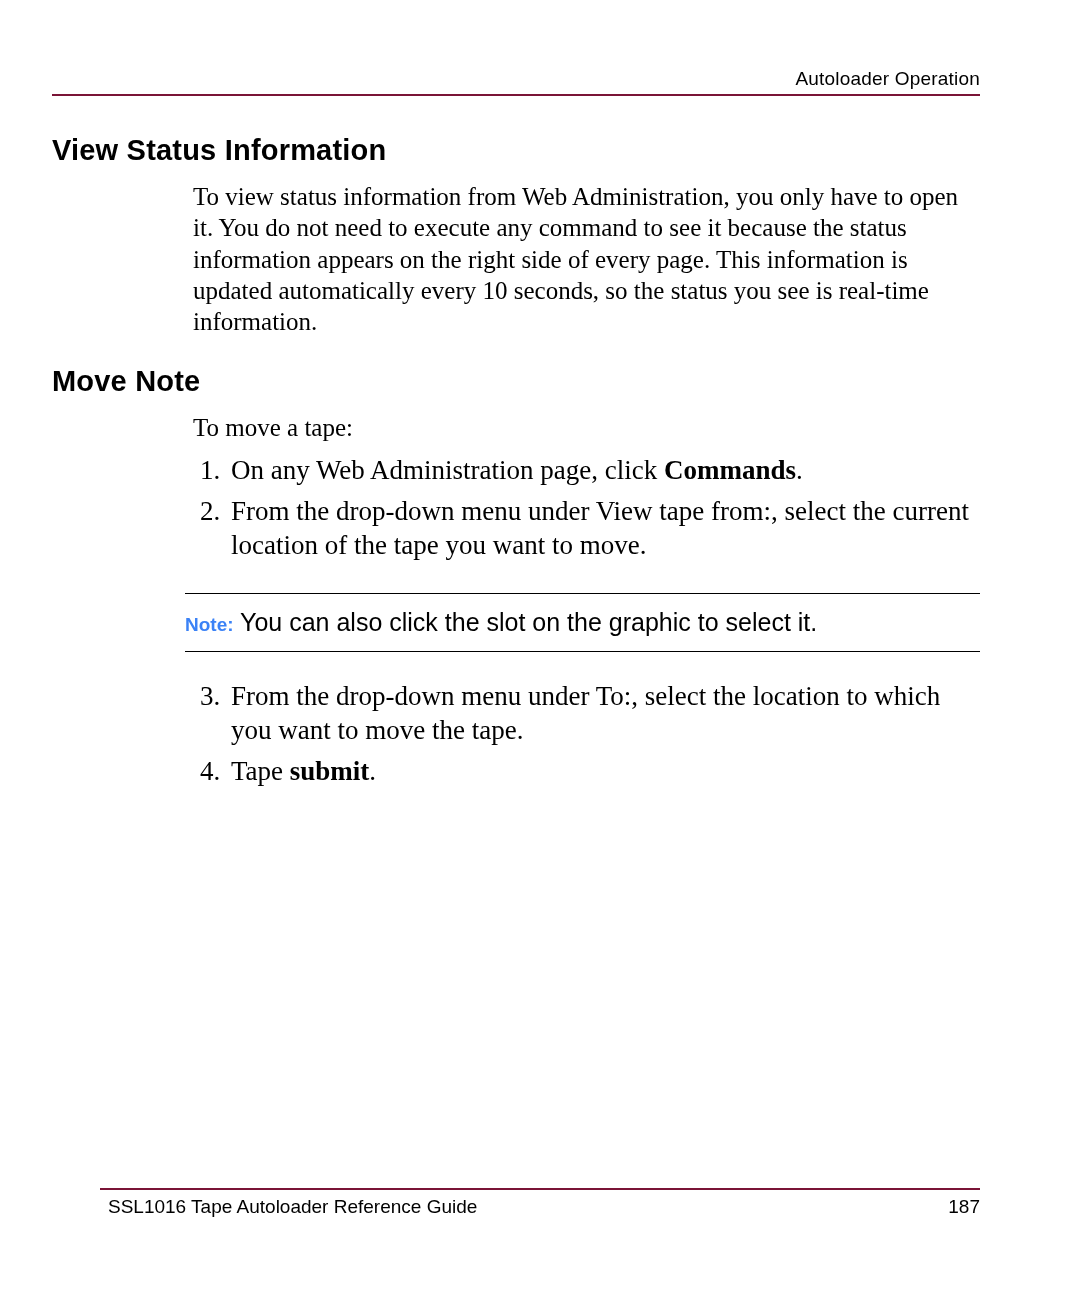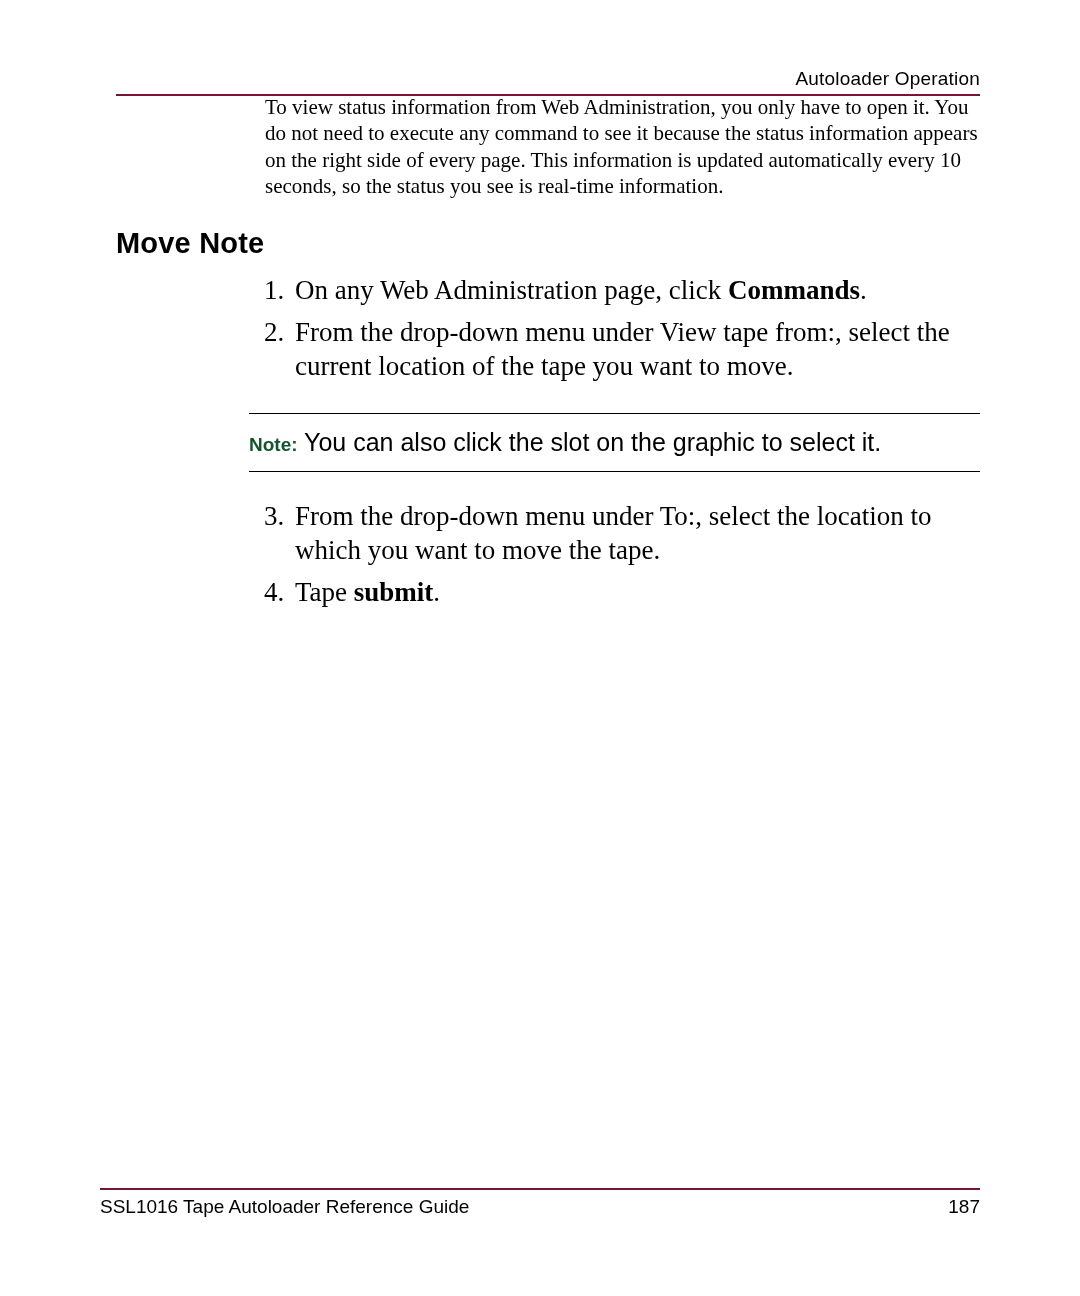--- a/index.html
+++ b/index.html
@@ -10,21 +10,21 @@
     height: 1296px;
     background: #ffffff;
     font-family: "Times New Roman", Times, serif;
     color: #000000;
   }
   .page {
     position: relative;
     width: 1080px;
     height: 1296px;
     box-sizing: border-box;
-    padding: 60px 100px 0 116px;
+    padding: 60px 100px 0 52px;
   }
   .header {
     position: relative;
     height: 34px;
   }
   .header-text {
     position: absolute;
     right: 0;
     bottom: 4px;
     font-family: Arial, Helvetica, sans-serif;
@@ -44,23 +44,23 @@
     font-weight: 700;
     font-size: 29px;
     margin: 40px 0 14px 0;
     letter-spacing: 0.2px;
   }
   .body-block {
     margin-left: 133px;
     margin-right: 0;
   }
   .para {
-    font-size: 21px;
+    font-size: 25px;
     line-height: 1.25;
-    margin: 0 0 10px 16px;
+    margin: 0 0 10px 8px;
   }
   ol.steps {
     font-size: 27px;
     line-height: 1.25;
     margin: 6px 0 0 0;
     padding-left: 42px;
   }
   ol.steps > li {
     padding-left: 4px;
     margin-bottom: 8px;
@@ -69,21 +69,21 @@
   .note-wrap {
     margin: 30px 0 28px 0;
     border-top: 1.5px solid #000;
     border-bottom: 1.5px solid #000;
     padding: 14px 0 14px 0;
   }
   .note-label {
     font-family: Arial, Helvetica, sans-serif;
     font-weight: 700;
     font-size: 19px;
-    color: #14532d;
+    color: #3b82f6;
     text-align: right;
   }
   .note-text {
     font-family: Arial, Helvetica, sans-serif;
     font-size: 25px;
     font-weight: 400;
   }
   .footer {
     position: absolute;
     left: 100px;
@@ -92,38 +92,41 @@
   }
   .footer-rule {
     border-top: 2px solid #7a1436;
     margin-bottom: 6px;
   }
   .footer-row {
     display: flex;
     justify-content: space-between;
     font-family: Arial, Helvetica, sans-serif;
     font-size: 19px;
+    margin-left: 8px;
   }
 </style>
 </head>
 <body>
 
 <div class="page">
 
   <div class="header">
     <div class="header-text">Autoloader Operation</div>
     <div class="header-rule"></div>
   </div>
 
+  <h2 class="section-heading">View Status Information</h2>
   <div class="body-block">
     <p class="para">To view status information from Web Administration, you only have to open it. You do not need to execute any command to see it because the status information appears on the right side of every page. This information is updated automatically every 10 seconds, so the status you see is real-time information.</p>
   </div>
 
   <h2 class="section-heading" style="margin-top:28px;">Move Note</h2>
   <div class="body-block">
+    <p class="para">To move a tape:</p>
 
     <ol class="steps" start="1">
       <li>
         <span>On any Web Administration page, click </span><span class="bold">Commands</span><span>.</span>
       </li>
       <li>From the drop-down menu under View tape from:, select the current location of the tape you want to move.</li>
     </ol>
 
     <div class="note-wrap">
       <span class="note-label">Note:</span><span class="note-text">  You can also click the slot on the graphic to select it.</span>

